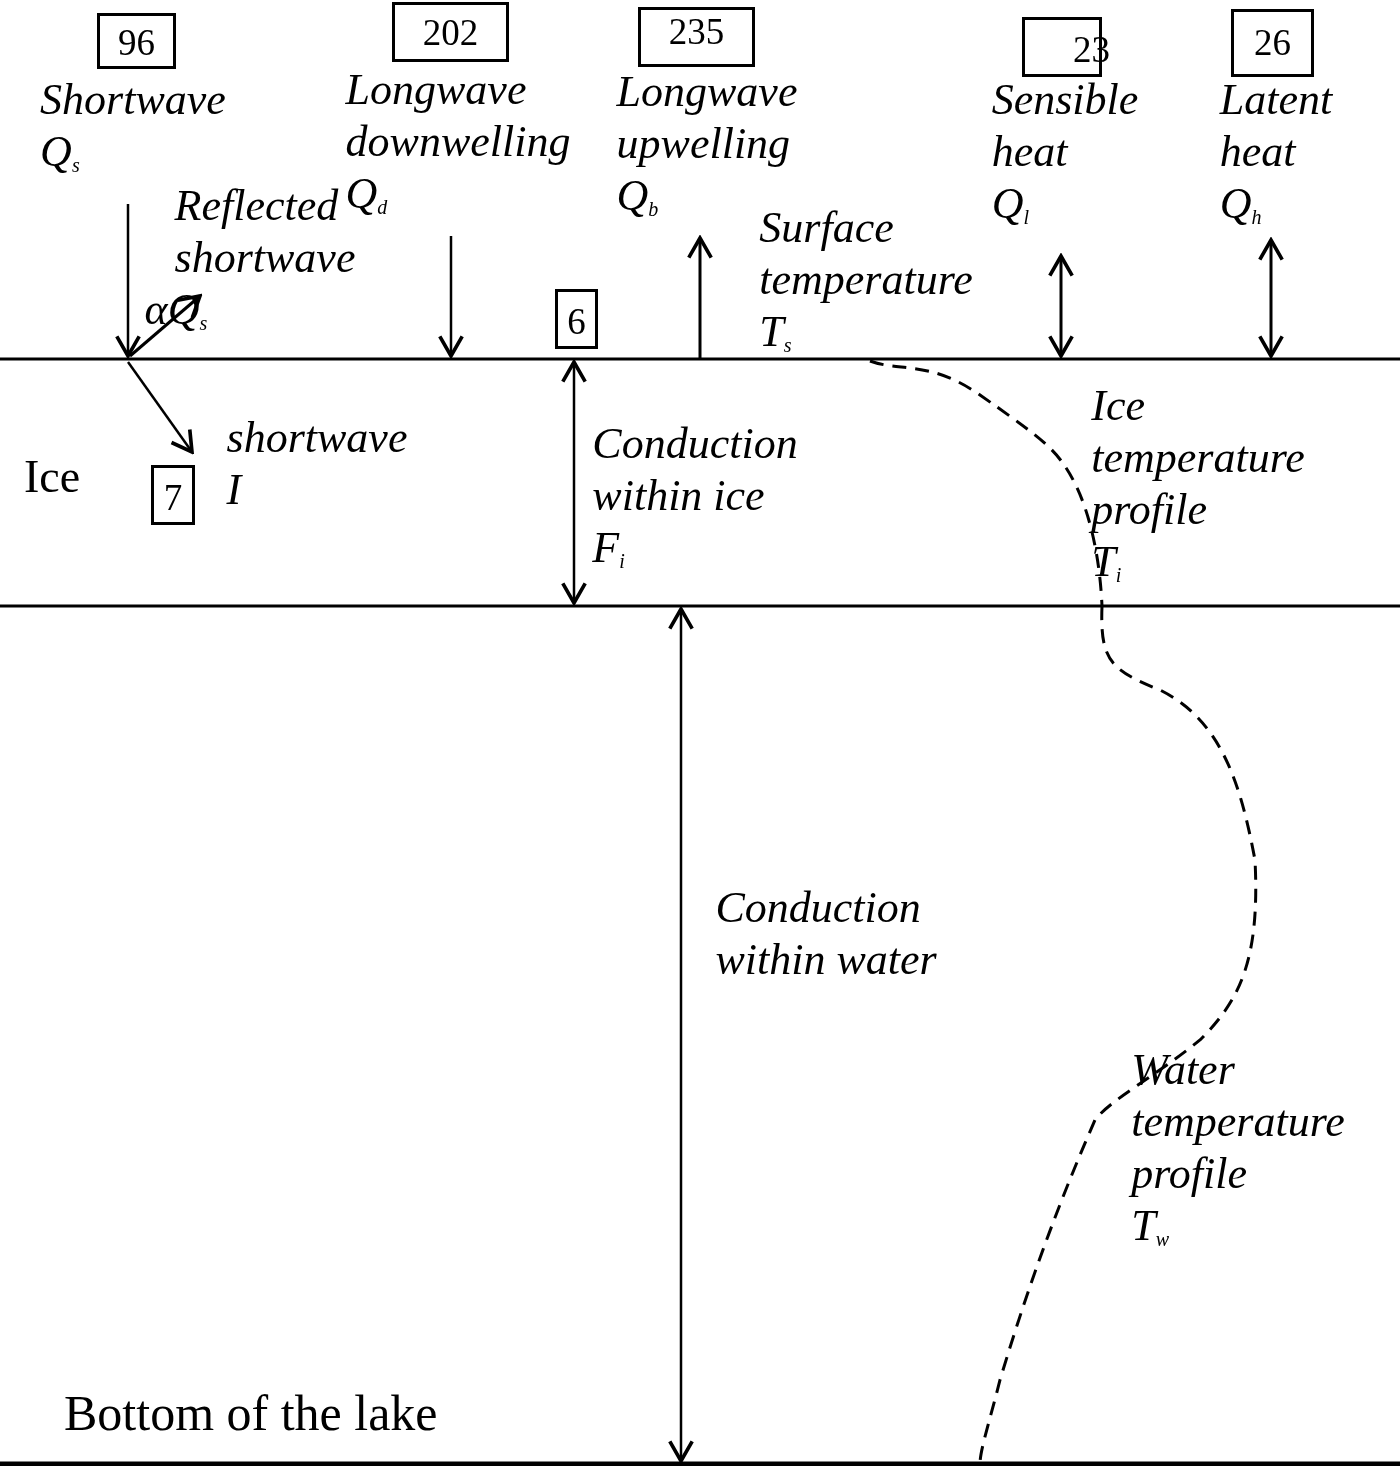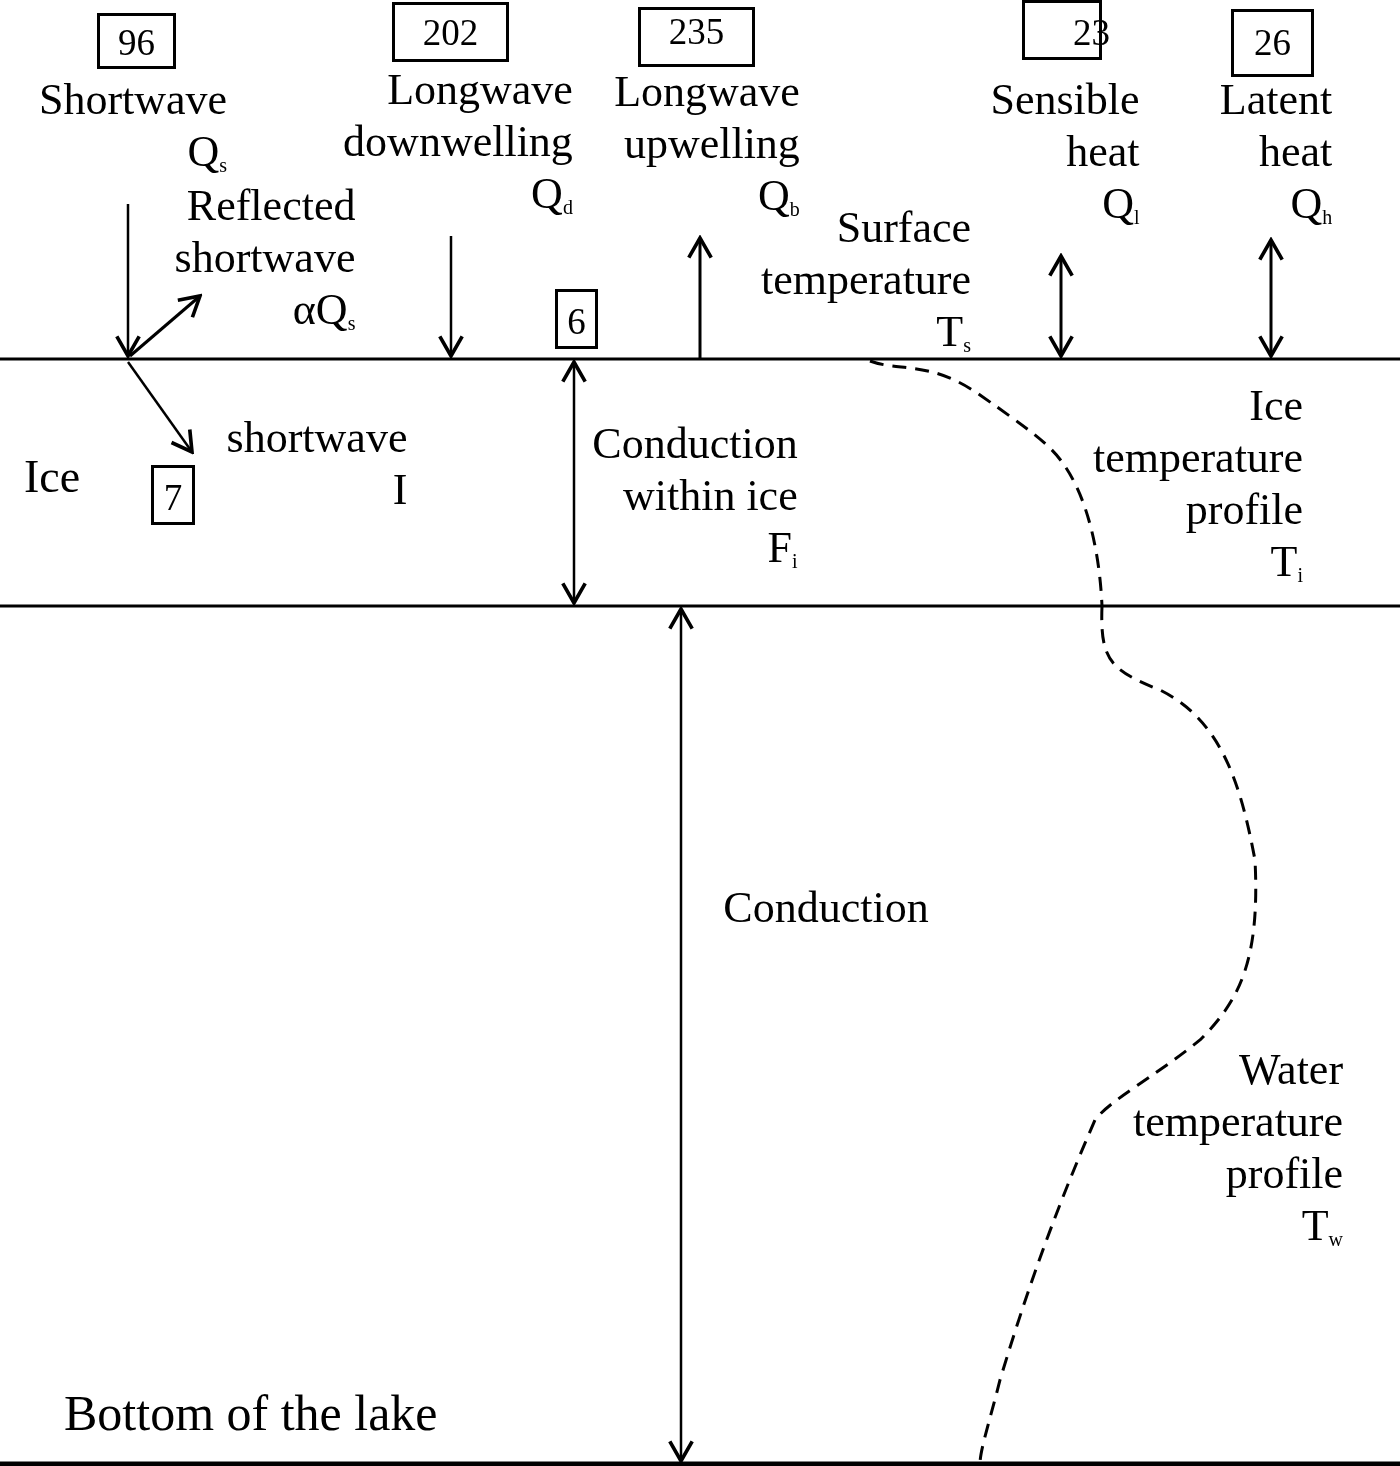--- a/index.html
+++ b/index.html
@@ -1,20 +1,20 @@
 <!DOCTYPE html>
 <html><head>
 <meta charset="utf-8">
 <style>
   html, body { margin: 0; padding: 0; background: #ffffff; }
   body { width: 1400px; height: 1466px; position: relative; overflow: hidden;
          font-family: "Liberation Serif", "DejaVu Serif", serif; color: #000; }
   svg#diagram { position: absolute; left: 0; top: 0; }
-  .lbl { position: absolute; text-align: right; font-size: 44px; line-height: 52px;
-         transform: translateX(-50%); white-space: nowrap; }
+  .lbl { position: absolute; text-align: left; font-size: 44px; line-height: 52px;
+         transform: translateX(-50%); white-space: nowrap; font-style: italic; }
   .lbl .line { display: block; }
   .sym { display: block; }
   .sub { font-size: 20px; vertical-align: -6px; }
   .valbox { position: absolute; border: 3px solid #000; font-size: 37px; line-height: 44px;
             text-align: center; background: #fff; box-sizing: border-box; }
   .region { position: absolute; font-size: 46px; white-space: nowrap; }
 </style>
 </head>
 <body>
 
@@ -53,21 +53,21 @@
   <path d="M870,361 C900,372 930,360 980,395 C1030,430 1050,445 1062,462 C1090,500 1100,560 1102,606" fill="none" stroke="#000" stroke-width="3" stroke-dasharray="14,9"></path>
   <path d="M1102,606 C1100,660 1110,670 1160,690 C1220,720 1240,780 1255,860 C1260,960 1240,1000 1200,1040 C1150,1080 1110,1100 1095,1120 C1060,1200 1030,1280 1000,1380 C990,1420 980,1450 980,1464" fill="none" stroke="#000" stroke-width="3" stroke-dasharray="14,9"></path>
 </svg>
 
 <div class="region" style="left:24px; top:450px;">Ice</div>
 <div class="region" style="left:64px; top:1384px; font-size:50px;">Bottom of the lake</div>
 
 <div class="valbox" style="left:97px; top:13px; width:79px; height:56px; padding-top:5px;">96</div>
 <div class="valbox" style="left:392px; top:2px; width:117px; height:60px; padding-top:6px;">202</div>
 <div class="valbox" style="left:638px; top:7px; width:117px; height:60px; ">235</div>
-<div class="valbox" style="left:1022px; top:0; width:80px; height:60px; padding-top:8px;padding-left:48px;">23</div>
+<div class="valbox" style="left:1022px; top:17px; width:80px; height:60px; padding-top:8px;padding-left:48px;">23</div>
 <div class="valbox" style="left:1231px; top:9px; width:83px; height:68px; padding-top:9px;">26</div>
 <div class="valbox" style="left:555px; top:289px; width:43px; height:60px; padding-top:8px;">6</div>
 <div class="valbox" style="left:151px; top:465px; width:44px; height:60px; padding-top:8px;">7</div>
 
 <div class="lbl" style="left:133px; top:74px;">
   <span class="line">Shortwave</span>
   <span class="sym"><span>Q</span><span class="sub">s</span></span>
 </div>
 
 <div class="lbl" style="left:458px; top:64px;">
@@ -119,20 +119,21 @@
 
 <div class="lbl" style="left:1198px; top:380px;">
   <span class="line">Ice</span>
   <span class="line">temperature</span>
   <span class="line">profile</span>
   <span class="sym"><span>T</span><span class="sub">i</span></span>
 </div>
 
 <div class="lbl" style="left:826px; top:882px;">
   <span class="line">Conduction</span>
+  <span class="line">within water</span>
 </div>
 
 <div class="lbl" style="left:1238px; top:1044px;">
   <span class="line">Water</span>
   <span class="line">temperature</span>
   <span class="line">profile</span>
   <span class="sym"><span>T</span><span class="sub">w</span></span>
 </div>
 
 </body></html>

